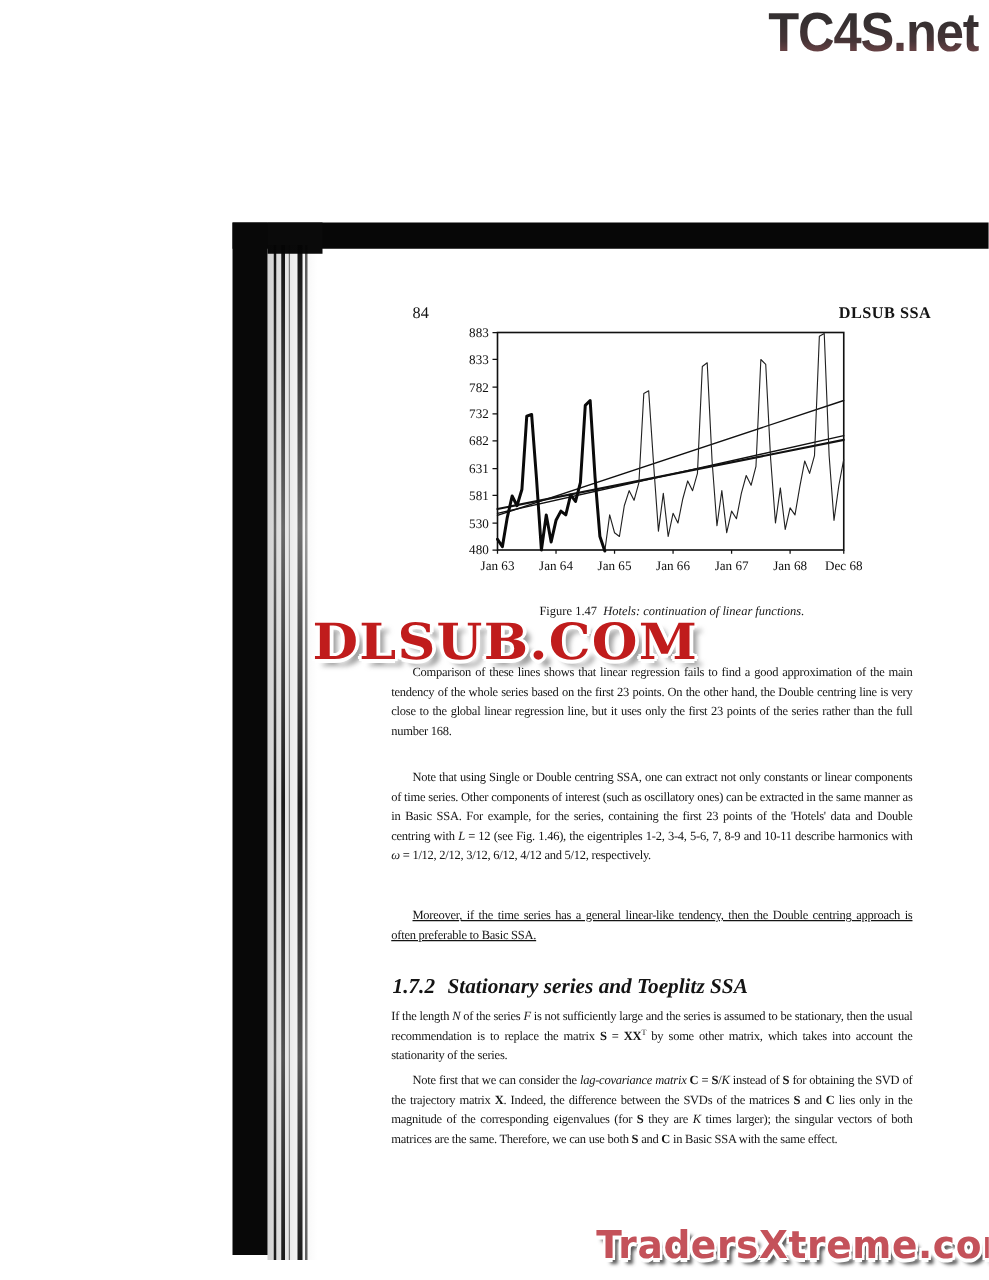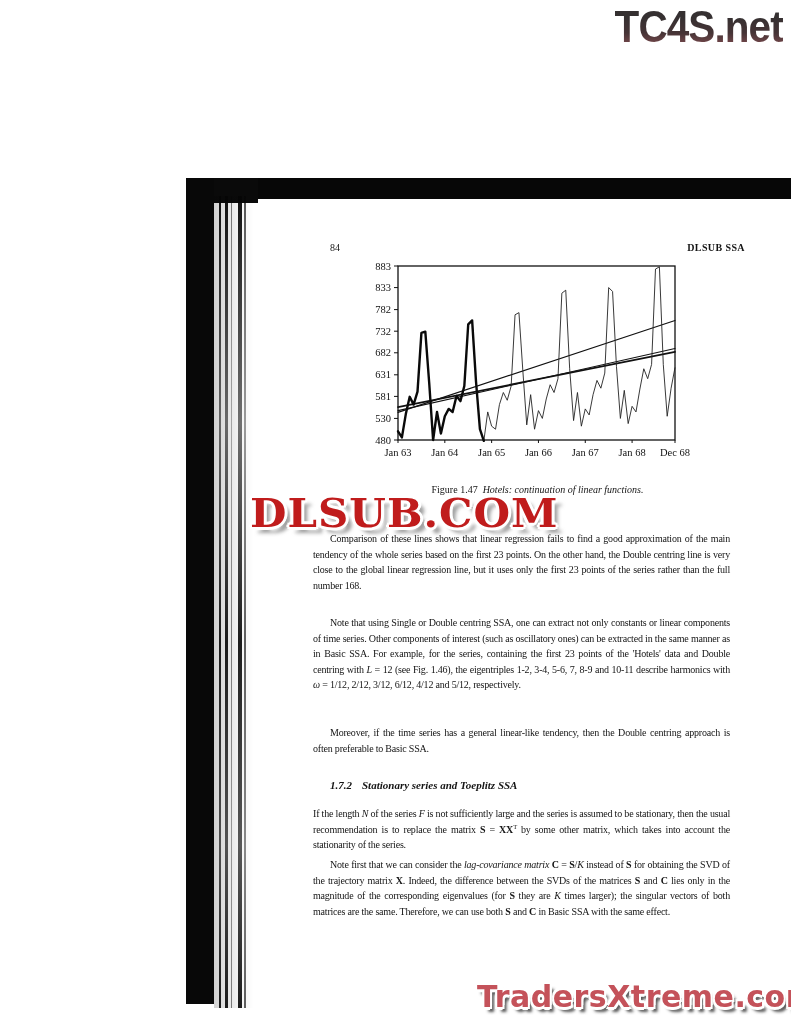--- a/index.html
+++ b/index.html
@@ -36,31 +36,31 @@
                      6px 6px 4px rgba(130,130,130,.75);}
   .traders{position:absolute;left:477px;top:979px;
            font-family:"DejaVu Sans",sans-serif;font-weight:bold;font-size:30px;letter-spacing:0.5px;
            color:#c4525a;transform:scaleY(1.02);
            text-shadow:-2px -2px 0 #fff,2px -2px 0 #fff,-2px 2px 0 #fff,2px 2px 0 #fff,
                        0 -3px 0 #fff,0 3px 0 #fff,
                        4px 5px 3px rgba(55,55,55,.85);}
 
   
   .pagehead{position:absolute;left:330px;top:242px;width:415px;display:flex;justify-content:space-between;
-            font-size:10px;}
+            font-size:13px;}
   .pagehead .rh{font-weight:600;letter-spacing:.4px;}
   .figure-svg{position:absolute;left:360px;top:259px;}
   .caption{position:absolute;left:330px;top:484px;width:415px;text-align:center;font-size:10px;}
   .caption .it{font-style:italic;}
   .para{position:absolute;left:313px;width:417px;font-size:10px;line-height:15.5px;
         letter-spacing:-0.2px;text-align:justify;}
   .indent{text-indent:17px;}
   .para sup{font-size:.65em;line-height:0;vertical-align:super;}
-  .p1{top:531px;} .p2{top:615px;} .p3{top:725px;} .p4{top:806px;} .p5{top:857px;font-family:Liberation Serif, serif;}
-  .section-head{position:absolute;left:330px;top:779px;font-size:11px;font-style:italic;font-weight:600;}
+  .p1{top:531px;} .p2{top:615px;} .p3{top:725px;text-decoration:underline;} .p4{top:806px;} .p5{top:857px;font-family:Liberation Serif, serif;}
+  .section-head{position:absolute;left:314px;top:779px;font-size:17px;font-style:italic;font-weight:600;}
   .section-head .num{margin-right:10px;}
 </style>
 </head>
 <body>
 
 <div>
 
   <div class="tc4s">TC4S.net</div>
 
   <div class="bar-top"></div>

